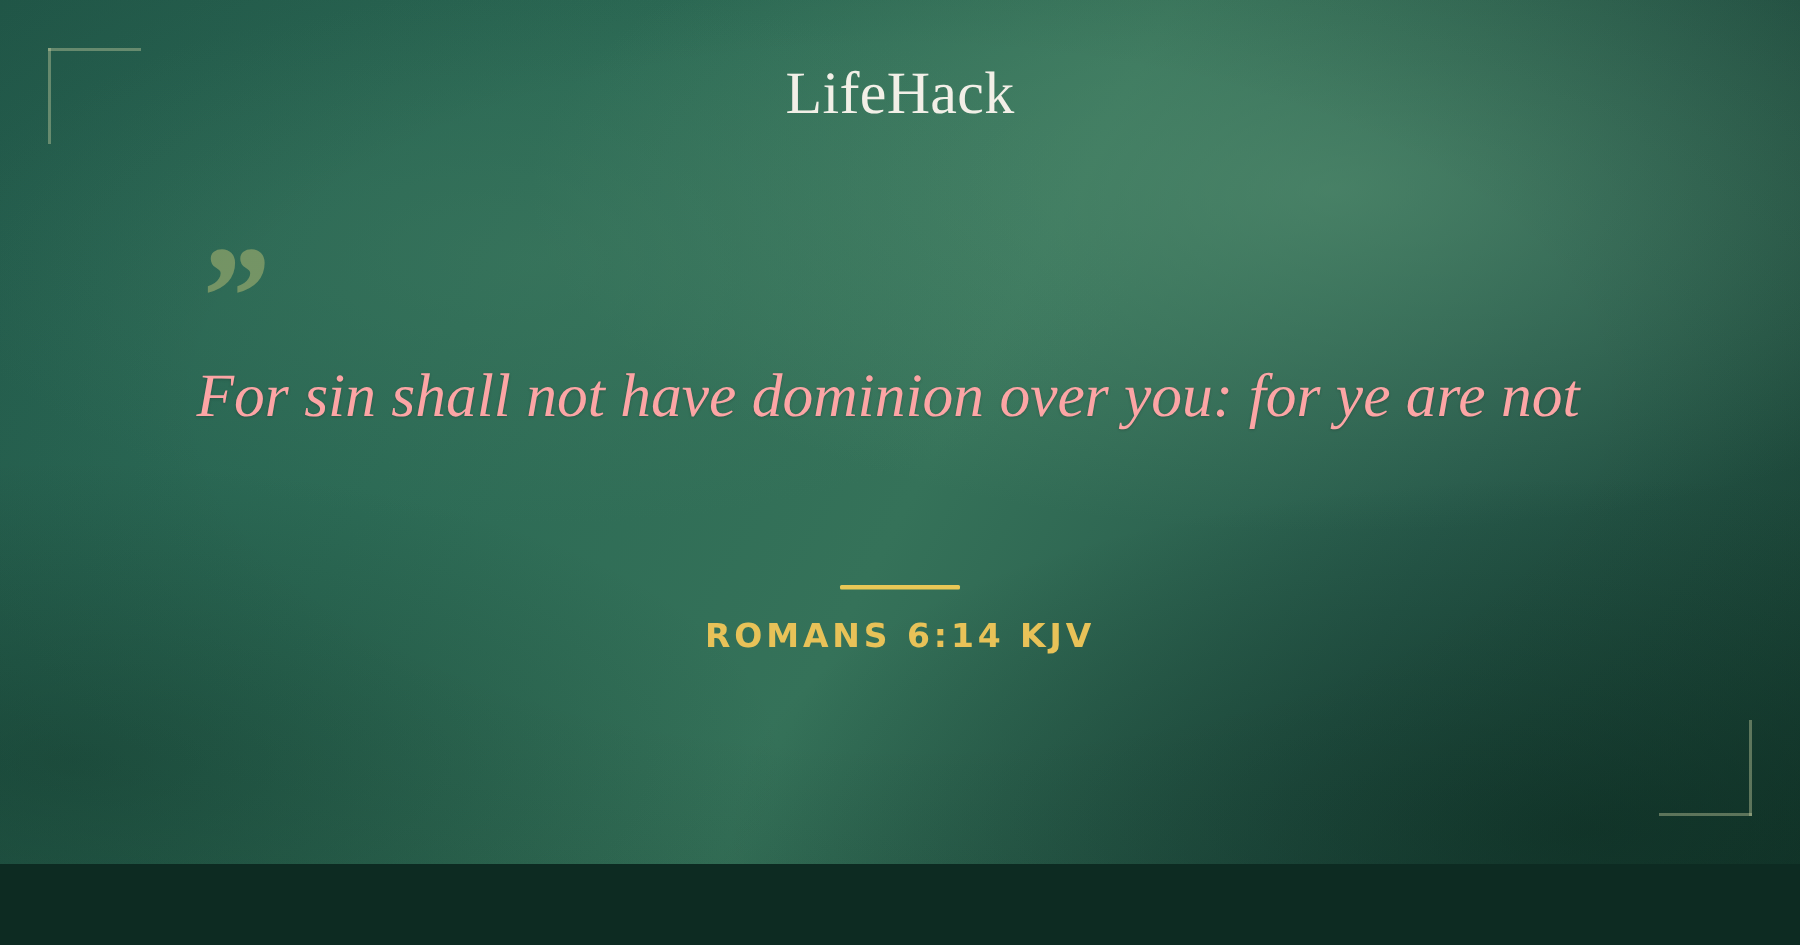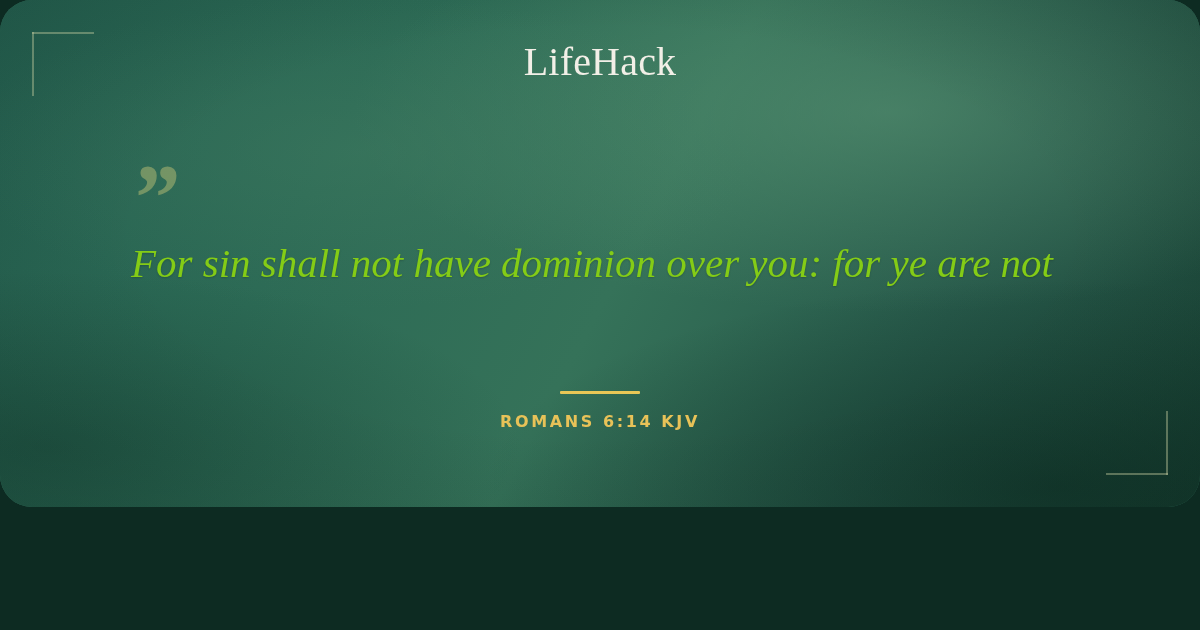--- a/index.html
+++ b/index.html
@@ -3,25 +3,24 @@
 <meta charset="utf-8">
 <style>
   html, body {
     margin: 0;
     padding: 0;
     background: #0d2b22;
   }
   #card {
     position: relative;
     width: 1200px;
-    height: 507px;
+    height: 576px;
     overflow: hidden;
     font-family: "Liberation Sans", sans-serif;
     background-color: #2a6350;
-    border-radius: 32px;
   }
   
   .bg-base {
     position: absolute;
     inset: 0;
     background: linear-gradient(118deg, #256050 0%, #2c6a55 28%, #357259 52%, #27594a 76%, #1b4537 100%);
   }
   .bg-glow-a {
     position: absolute;
     inset: 0;
@@ -102,21 +101,21 @@
     position: absolute;
     left: 100px;
     right: 116px;
     top: 236px;
     text-align: center;
     font-family: "Liberation Serif", "DejaVu Serif", serif;
     font-style: italic;
     font-weight: 400;
     font-size: 41px;
     line-height: 54px;
-    color: #84cc16;
+    color: #fca5a5;
     text-shadow: 0 1px 2px rgba(0,0,0,0.18);
   }
 
   
   .divider-wrap {
     position: absolute;
     left: 0;
     top: 380px;
     width: 1200px;
     text-align: center;
@@ -130,21 +129,21 @@
   }
 
   
   .attribution {
     position: absolute;
     left: 0;
     top: 412px;
     width: 1200px;
     text-align: center;
     font-family: "DejaVu Sans", "Liberation Sans", sans-serif;
-    font-size: 16px;
+    font-size: 22px;
     font-weight: 700;
     letter-spacing: 2.6px;
     color: #e8c258;
   }
 </style>
 </head>
 <body>
 
 <div id="card">
 

